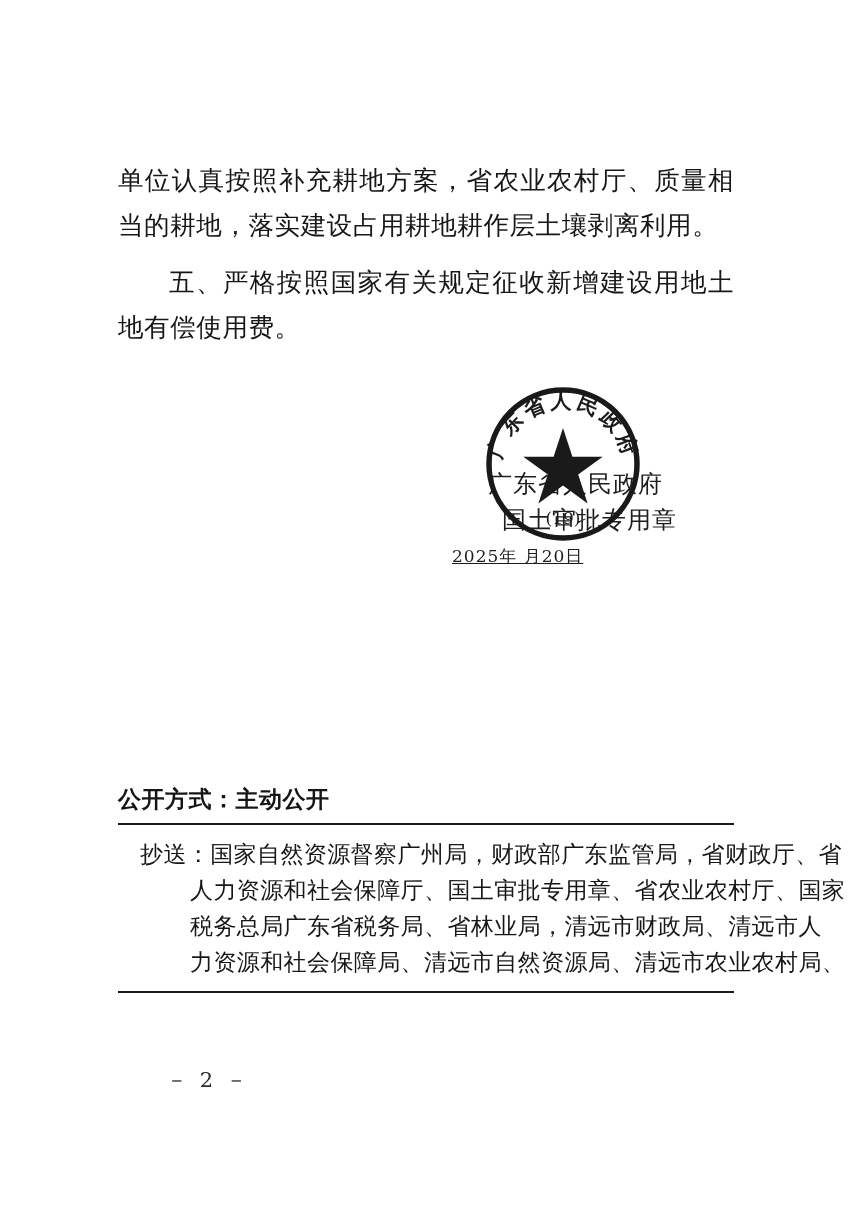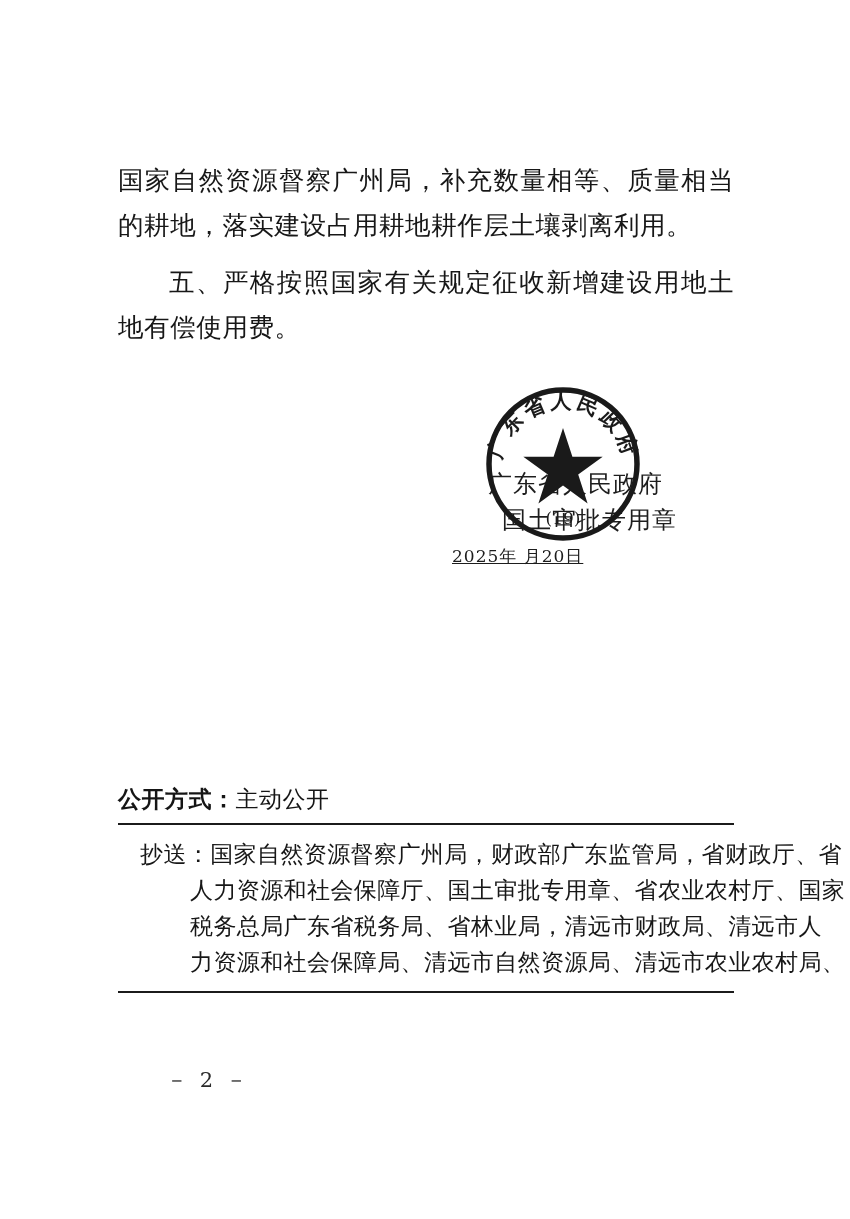--- a/index.html
+++ b/index.html
@@ -104,21 +104,21 @@
     letter-spacing: 0.5px;
     white-space: nowrap;
     color: #151515;
   }
   .disclosure .dl-label {
     font-weight: 700;
     font-family: "DejaVu Sans", "Liberation Sans", sans-serif;
     letter-spacing: 0.5px;
   }
   .disclosure .dl-value {
-    font-weight: 400;
+    font-weight: 700;
     font-family: "DejaVu Serif", "Liberation Serif", serif;
   }
 
   .rule {
     height: 0;
     border-top: 2px solid #1b1b1b;
     margin: 7px 0 0 0;
     width: 616px;
   }
   .rule.bottom {
@@ -154,21 +154,21 @@
     color: #2a2a2a;
     font-family: "DejaVu Serif", "Liberation Serif", serif;
   }
 </style>
 </head>
 <body>
 
 <div class="page">
 
   <div class="body-block">
-    <p class="para">国家自然资源督察广州局，补充数量相等、质量相当的耕地，落实建设占用耕地耕作层土壤剥离利用。</p>
+    <p class="para">单位认真按照补充耕地方案，省农业农村厅、质量相当的耕地，落实建设占用耕地耕作层土壤剥离利用。</p>
     <p class="para indent gap-before">五、严格按照国家有关规定征收新增建设用地土地有偿使用费。</p>
   </div>
 
   <div class="sign-zone">
 
     <div class="signer-lines">
       <div class="signer-line l1">广东省人民政府</div>
       <div class="signer-line l2">国土审批专用章</div>
       <div class="signer-line l3">2025年    月20日</div>
     </div>

